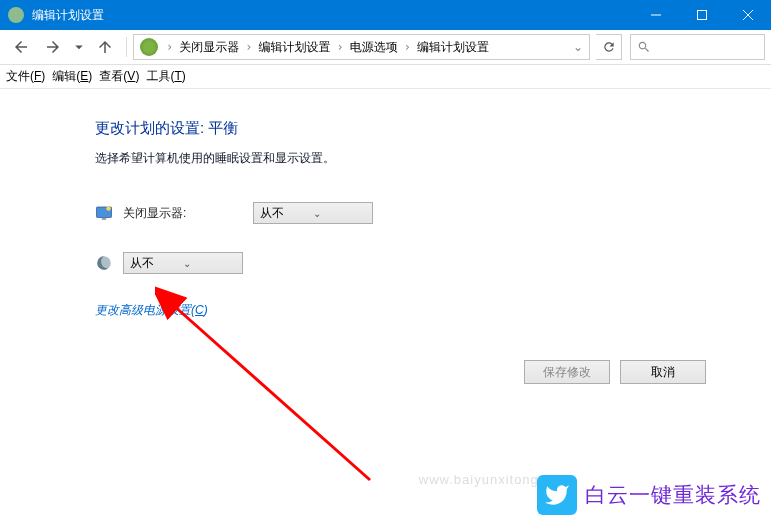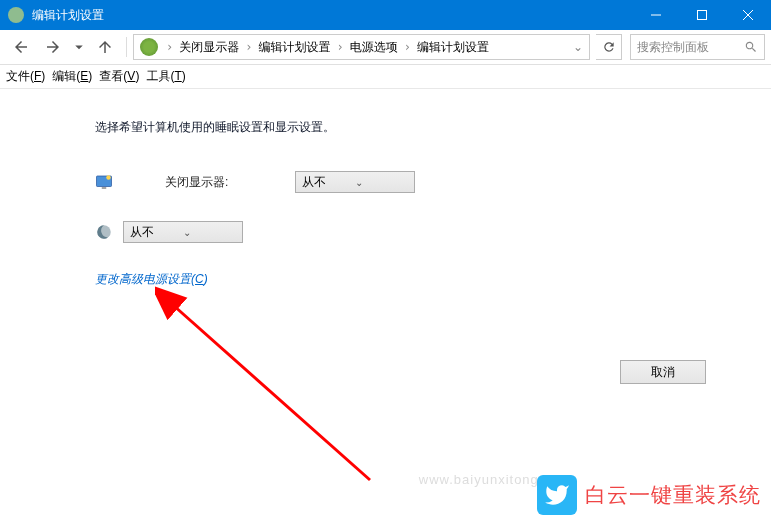--- a/index.html
+++ b/index.html
@@ -26,39 +26,39 @@
     .menubar { height: 24px; display: flex; align-items: center; padding: 0 6px; border-bottom: 1px solid #e8e8e8; gap: 7px; }
     .menu-item { color: #000; }
     .menu-item u { text-decoration: underline; }
     
     .content { padding: 30px 0 0 95px; }
     .heading { color: #003399; font-size: 15px; margin-bottom: 12px; font-weight: normal; }
     .subtext { color: #0f172a; margin-bottom: 35px; }
     
     .setting-row { display: flex; align-items: center; margin-bottom: 28px; }
     .setting-icon { width: 18px; height: 18px; margin-right: 10px; }
-    .setting-label { width: 130px; color: #222; margin-left: 42px; }
+    .setting-label { width: 130px; color: #222; }
     .dropdown { width: 120px; height: 22px; border: 1px solid #adadad; background: linear-gradient(#f0f0f0, #e5e5e5); display: flex; align-items: center; padding: 0 6px; color: #000; }
     .dropdown span { flex: 1; }
     .dropdown-arrow { color: #555; font-size: 10px; }
     
     .links { margin-top: 25px; font-style: italic; }
     .link { color: #0066cc; margin-bottom: 14px; display: block; }
     .link u { text-decoration: underline; }
     
     .buttons { position: absolute; right: 65px; top: 360px; display: flex; gap: 10px; }
     .btn { width: 86px; height: 24px; border: 1px solid #adadad; background: linear-gradient(#f0f0f0, #e5e5e5); display: flex; align-items: center; justify-content: center; color: #000; }
     .btn.disabled { color: #888; }
     
     .arrow-overlay { position: absolute; top: 285px; left: 155px; width: 230px; height: 205px; pointer-events: none; }
     
     .watermark { position: absolute; bottom: 6px; right: 10px; display: flex; align-items: center; gap: 8px; }
     .wm-logo { width: 40px; height: 40px; background: #29b6f6; border-radius: 6px; display: flex; align-items: center; justify-content: center; }
     .wm-logo svg { width: 26px; height: 26px; fill: #fff; }
-    .wm-text { color: #ef4444; font-size: 21px; letter-spacing: 1px; }
+    .wm-text { color: #6d28d9; font-size: 21px; letter-spacing: 1px; }
     .wm-url { position: absolute; bottom: 34px; right: 200px; color: #ddd; font-size: 13px; letter-spacing: 1px; }
   </style>
 </head>
 <body>
 
 <div class="titlebar">
   <div class="titlebar-icon"></div>
   <div class="titlebar-title">编辑计划设置</div>
   <div class="win-controls">
     <div class="win-btn">
@@ -114,35 +114,35 @@
     <span class="bc-item">编辑计划设置</span>
     <span style="flex:1"></span>
     <span style="color:#888">⌄</span>
   </div>
   <div class="bc-refresh">
       <svg width="14" height="14" viewBox="0 0 24 24">
         <path fill="currentColor" d="M17.65 6.35A8 8 0 1 0 19.7 14h-2.1a6 6 0 1 1-1.4-6.2L13 11h7V4z"></path>
       </svg>
     </div>
   <div class="searchbox">
-    <span>搜索控制面板</span>
     <svg width="14" height="14" viewBox="0 0 24 24">
         <path fill="#888" d="M15.5 14h-.8l-.3-.3a6.5 6.5 0 1 0-.7.7l.3.3v.8l5 5 1.5-1.5zm-6 0a4.5 4.5 0 1 1 0-9 4.5 4.5 0 0 1 0 9z"></path>
       </svg>
   </div>
 </div>
 
 <div class="menubar">
   <span class="menu-item">文件(<u>F</u>)</span>
   <span class="menu-item">编辑(<u>E</u>)</span>
   <span class="menu-item">查看(<u>V</u>)</span>
   <span class="menu-item">工具(<u>T</u>)</span>
 </div>
 
 <div class="content">
+  <h2 class="heading">更改计划的设置: 平衡</h2>
   <div class="subtext">选择希望计算机使用的睡眠设置和显示设置。</div>
 
   <div class="setting-row">
     <svg class="setting-icon" viewBox="0 0 24 24">
         <rect x="2" y="4" width="20" height="14" rx="1" fill="#4a90d9" stroke="#2c5aa0"></rect>
         <rect x="9" y="19" width="6" height="2" fill="#888"></rect>
         <circle cx="18" cy="6" r="3" fill="#ffd54f"></circle>
       </svg>
     <span class="setting-label">关闭显示器:</span>
     <div class="dropdown">
@@ -161,20 +161,21 @@
       <span class="dropdown-arrow">⌄</span>
     </div>
   </div>
 
   <div class="links">
     <a class="link">更改高级电源设置(<u>C</u>)</a>
   </div>
 </div>
 
 <div class="buttons">
+  <div class="btn disabled">保存修改</div>
   <div class="btn">取消</div>
 </div>
 
 <svg class="arrow-overlay" viewBox="0 0 230 205">
   <defs>
       <marker id="ah" markerWidth="12" markerHeight="12" refX="2" refY="5" orient="auto">
         <path d="M0,0 L0,10 L12,5 z" fill="#ff0000"></path>
       </marker>
     </defs>
   <line x1="215" y1="195" x2="18" y2="20" stroke="#ff0000" stroke-width="3" marker-end="url(#ah)"></line>

